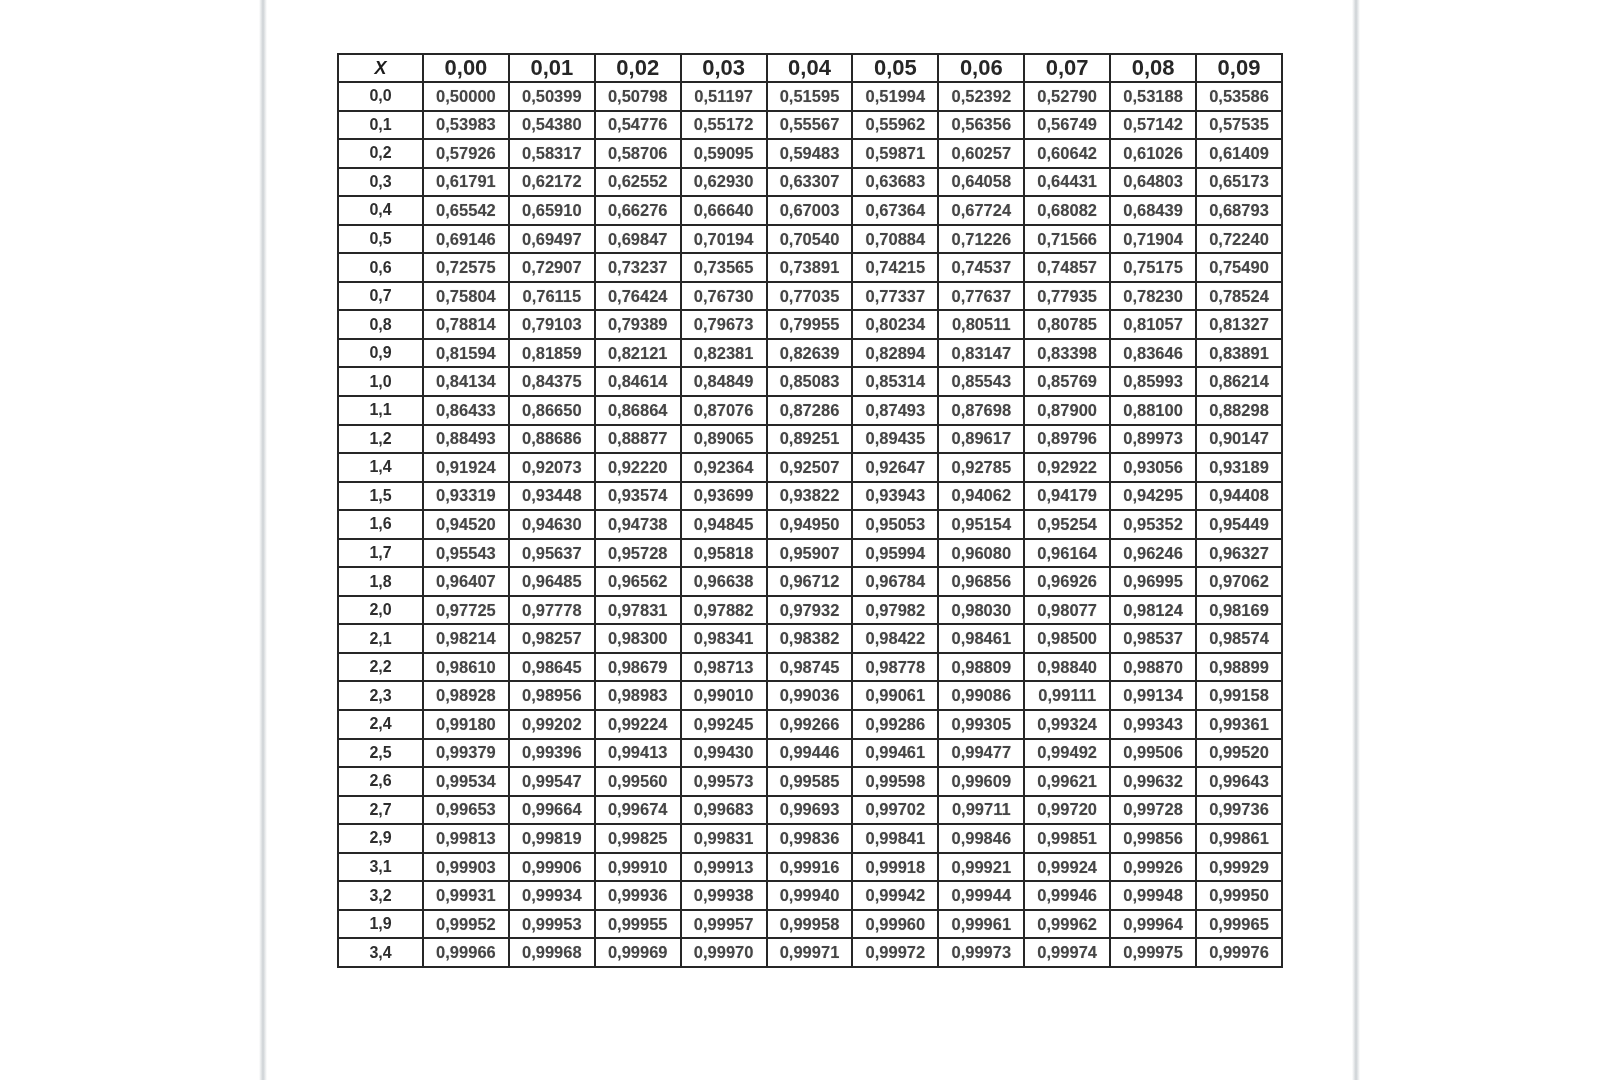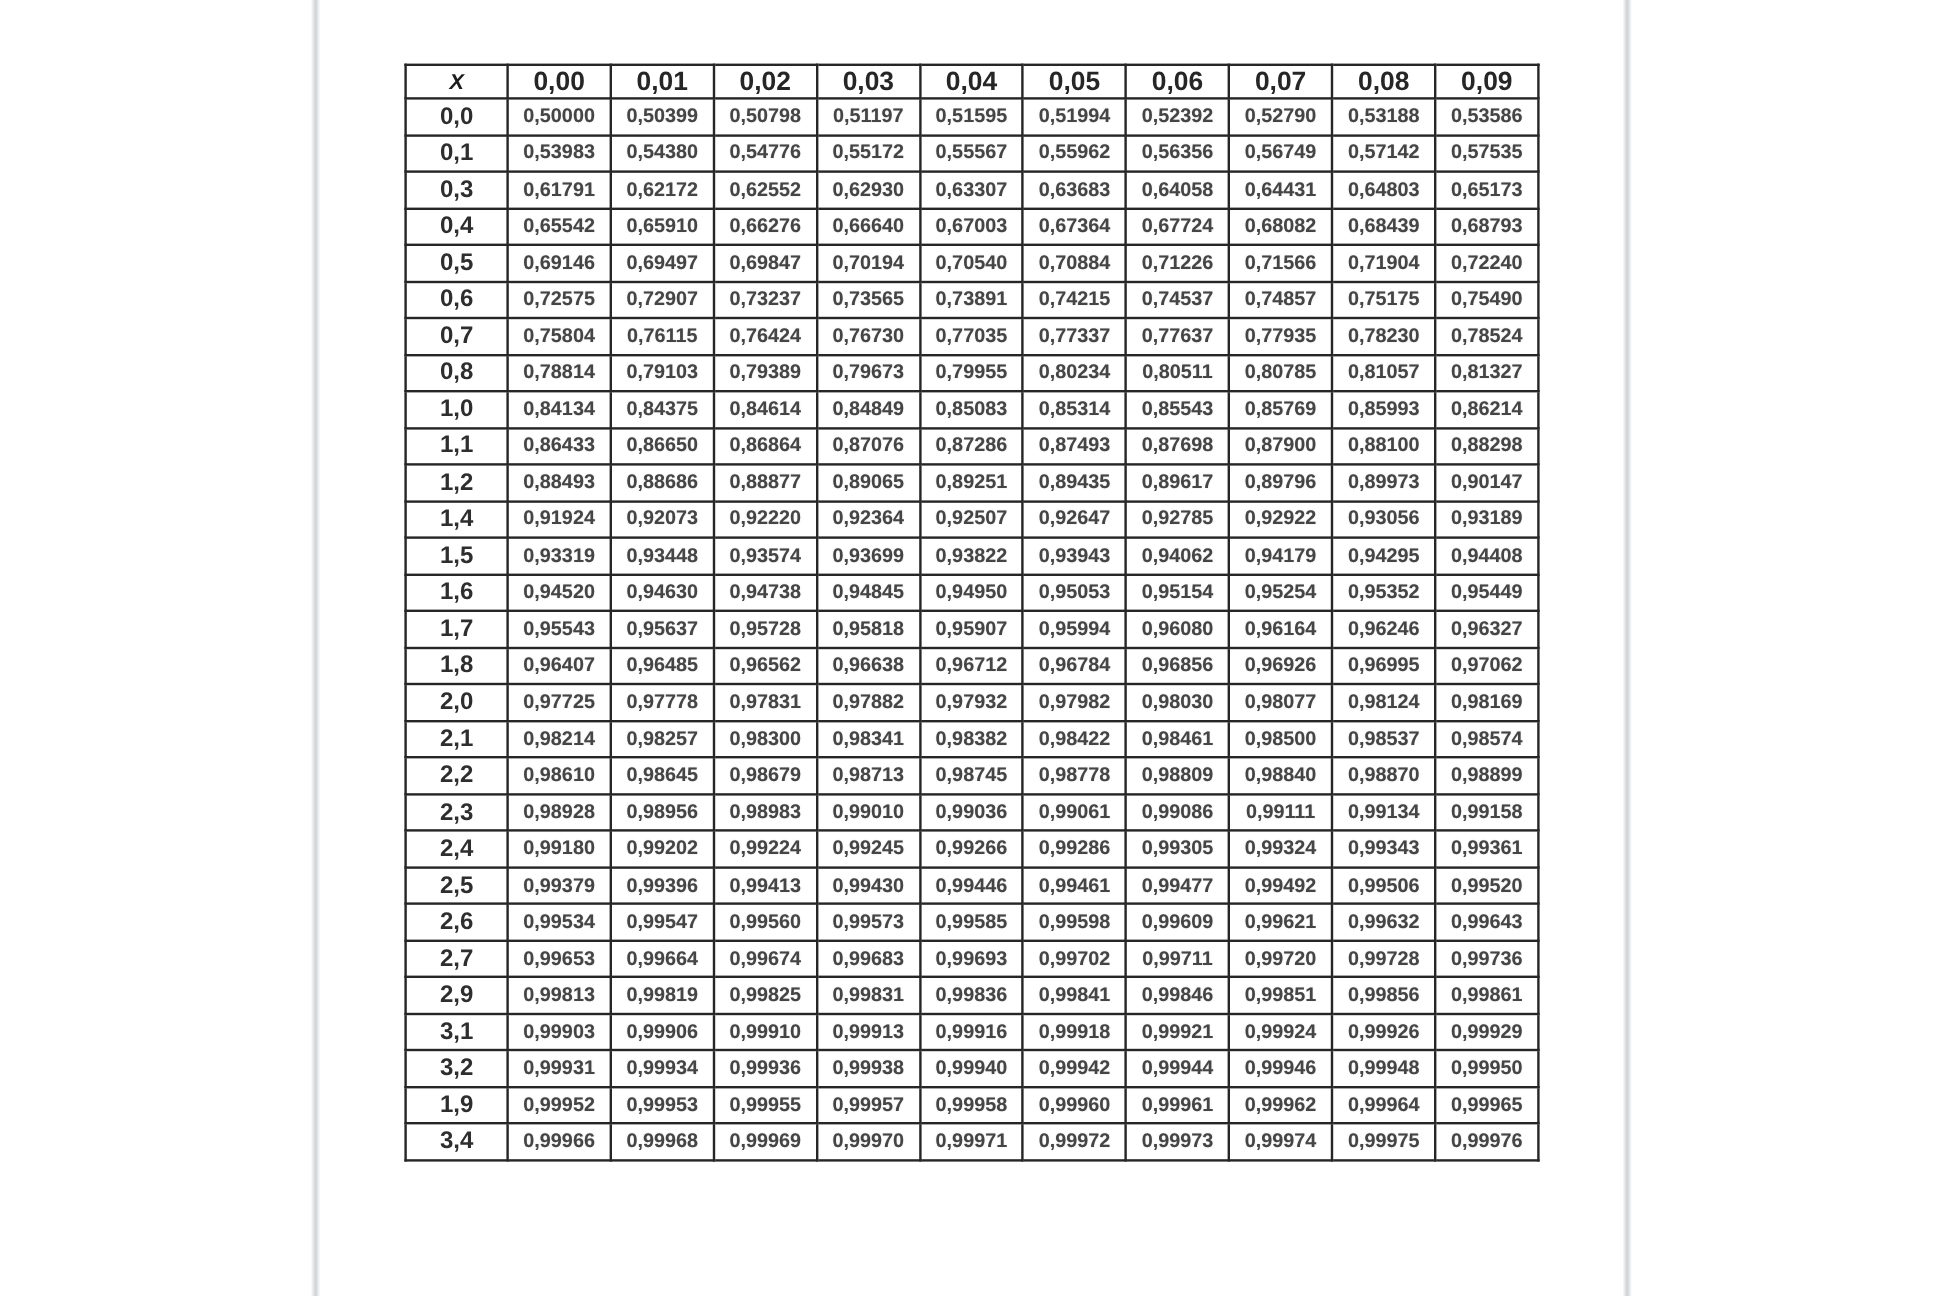--- a/index.html
+++ b/index.html
@@ -57,21 +57,21 @@
     color: #262626;
     background: #ffffff;
   }
   table.z-table thead th.corner {
     font-style: italic;
     font-size: 18px;
     color: #1c1c1c;
   }
   table.z-table tbody th {
     font-weight: bold;
-    font-size: 20px;
+    font-size: 16px;
     color: #2e2e2e;
     background: #ffffff;
   }
   table.z-table tbody td {
     font-weight: bold;
     font-size: 16.5px;
     color: #454545;
     background: #ffffff;
     text-shadow: 0 0 1px rgba(90,90,90,0.35);
   }
@@ -133,20 +133,33 @@
           <td>0,54776</td>
           <td>0,55172</td>
           <td>0,55567</td>
           <td>0,55962</td>
           <td>0,56356</td>
           <td>0,56749</td>
           <td>0,57142</td>
           <td>0,57535</td>
         </tr>
         <tr>
+          <th>0,2</th>
+          <td>0,57926</td>
+          <td>0,58317</td>
+          <td>0,58706</td>
+          <td>0,59095</td>
+          <td>0,59483</td>
+          <td>0,59871</td>
+          <td>0,60257</td>
+          <td>0,60642</td>
+          <td>0,61026</td>
+          <td>0,61409</td>
+        </tr>
+        <tr>
           <th>0,3</th>
           <td>0,61791</td>
           <td>0,62172</td>
           <td>0,62552</td>
           <td>0,62930</td>
           <td>0,63307</td>
           <td>0,63683</td>
           <td>0,64058</td>
           <td>0,64431</td>
           <td>0,64803</td>
@@ -211,20 +224,33 @@
           <td>0,79389</td>
           <td>0,79673</td>
           <td>0,79955</td>
           <td>0,80234</td>
           <td>0,80511</td>
           <td>0,80785</td>
           <td>0,81057</td>
           <td>0,81327</td>
         </tr>
         <tr>
+          <th>0,9</th>
+          <td>0,81594</td>
+          <td>0,81859</td>
+          <td>0,82121</td>
+          <td>0,82381</td>
+          <td>0,82639</td>
+          <td>0,82894</td>
+          <td>0,83147</td>
+          <td>0,83398</td>
+          <td>0,83646</td>
+          <td>0,83891</td>
+        </tr>
+        <tr>
           <th>1,0</th>
           <td>0,84134</td>
           <td>0,84375</td>
           <td>0,84614</td>
           <td>0,84849</td>
           <td>0,85083</td>
           <td>0,85314</td>
           <td>0,85543</td>
           <td>0,85769</td>
           <td>0,85993</td>

